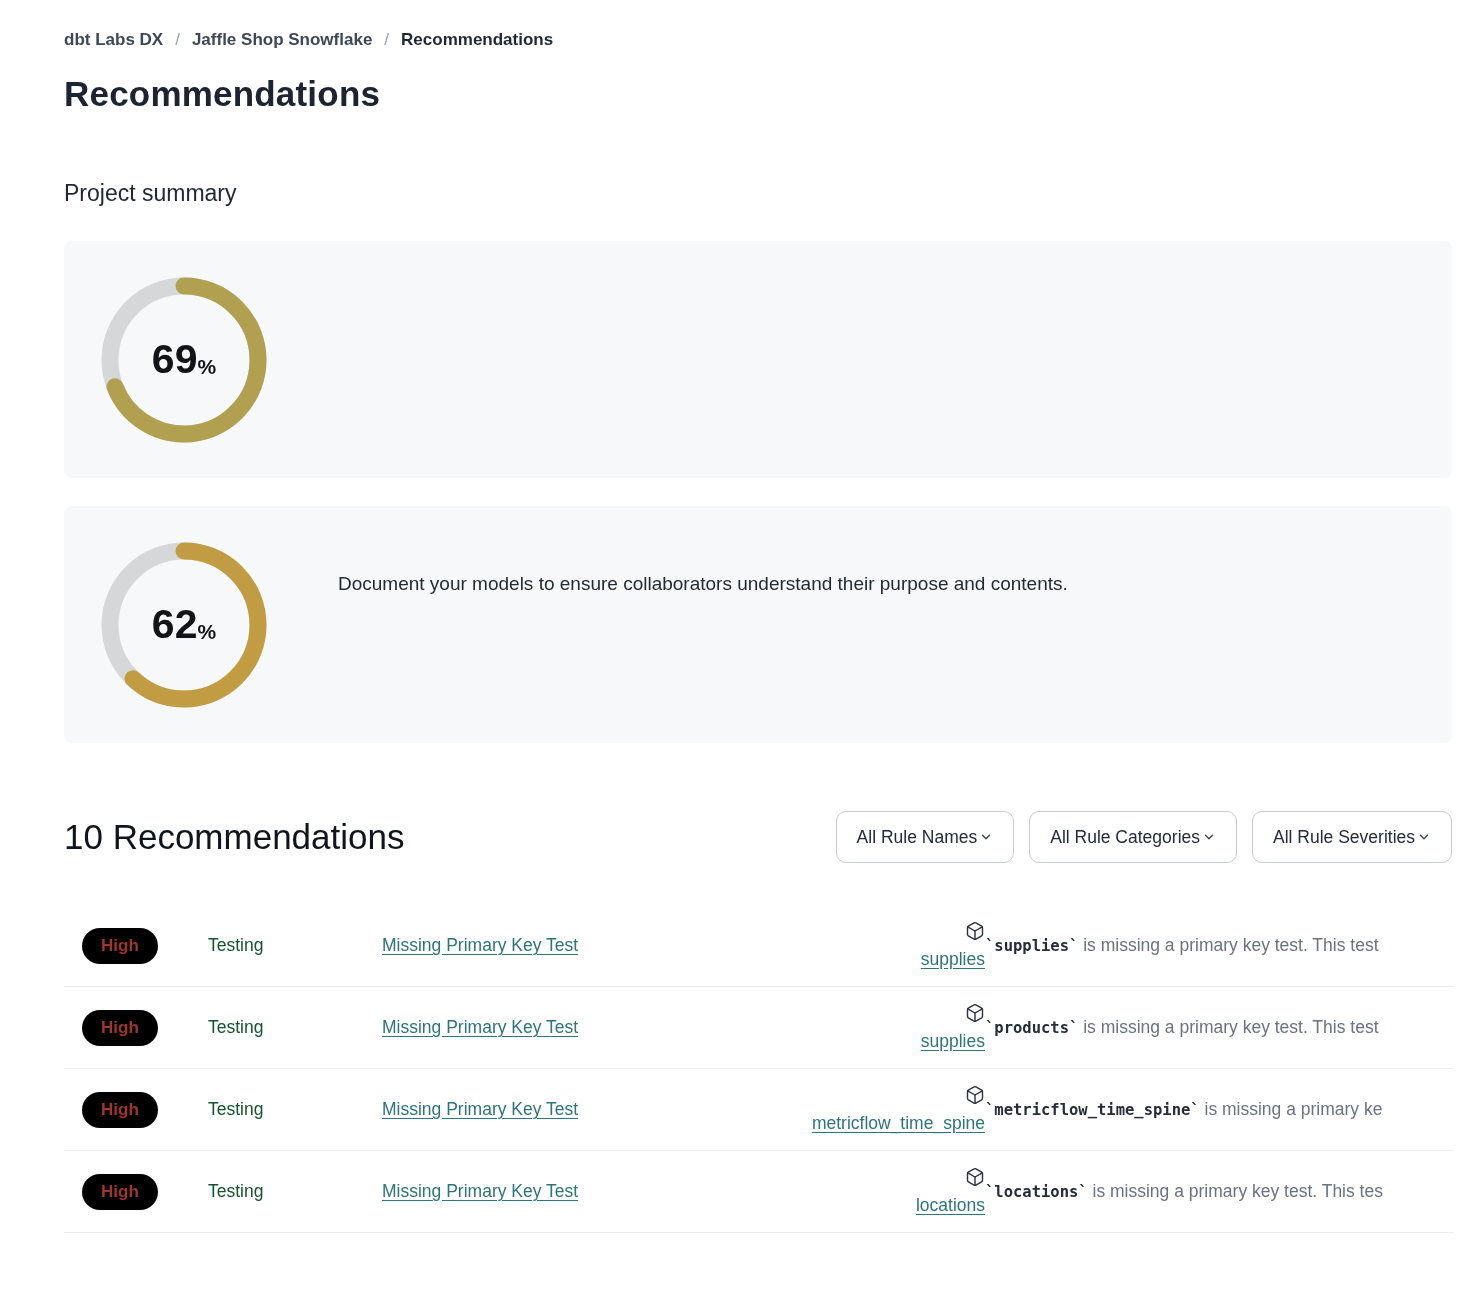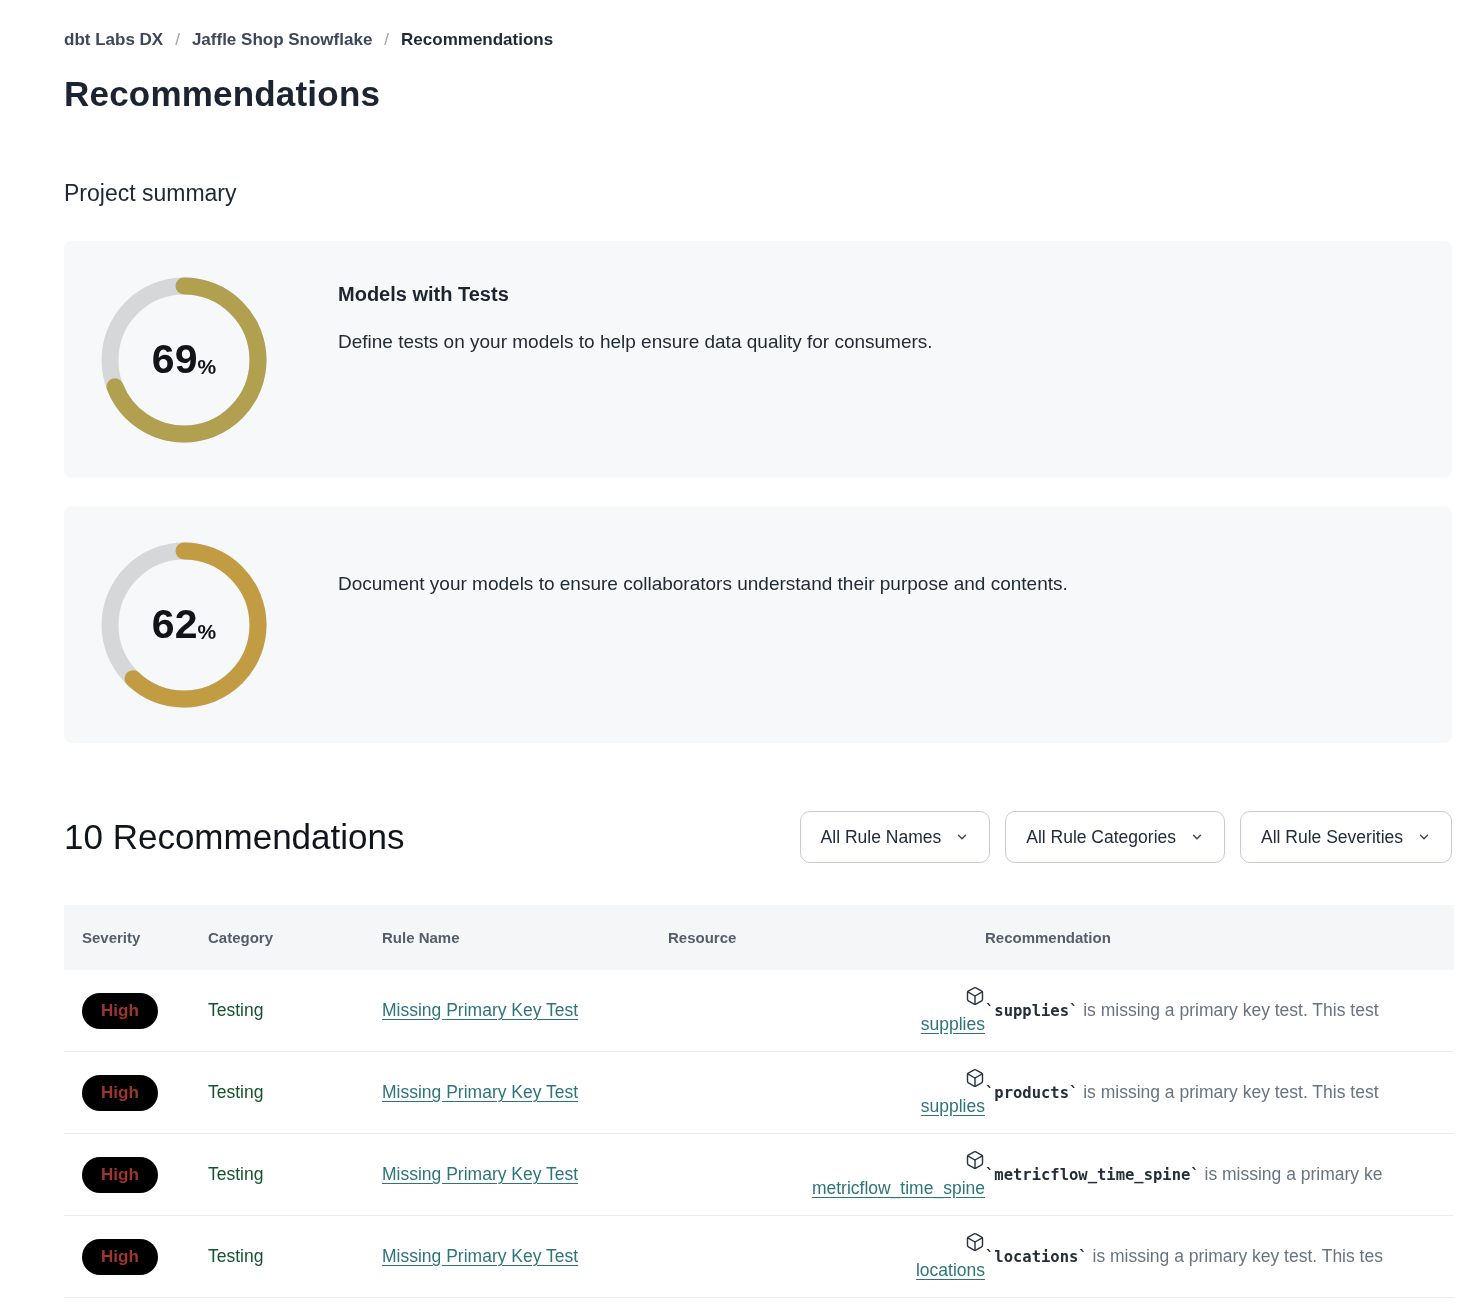--- a/index.html
+++ b/index.html
@@ -26,21 +26,21 @@
   .pct { font-size:41px; font-weight:bold; color:#121418; }
   .pct-sign { font-size:21px; font-weight:bold; color:#121418; margin-top:14px; }
   .card-text { align-self:flex-start; margin-top:42px; padding-right:30px; }
   .card-title { font-size:20px; font-weight:bold; color:#1d242d; }
   .card-desc { margin-top:25px; font-size:19px; color:#232b33; }
 
   
   .rec-header { margin-top:68px; display:flex; align-items:center; justify-content:space-between; width:1388px; }
   .rec-heading { font-size:35px; font-weight:400; color:#10151c; }
   .filters { display:flex; gap:15px; }
-  .filter-btn { display:flex; align-items:center; gap:14px; height:52px; padding:0 20px;
+  .filter-btn { display:flex; align-items:center; gap:2px; height:52px; padding:0 20px;
     background:#fff; border:1px solid #c6cad2; border-radius:10px; font-size:17.5px;
     color:#232c3a; font-family:"Liberation Sans",sans-serif; cursor:pointer; }
   .chev { display:inline-flex; }
 
   
   .table { margin-top:42px; width:1390px; overflow:hidden; }
   .t-row { display:grid; grid-template-columns:126px 174px 286px 317px 900px;
            align-items:center; padding-left:18px; white-space:nowrap; }
   .t-head { background:#f5f6f7; height:65px; font-size:15px; font-weight:bold; color:#565d6a; }
   .t-body-row { height:82px; border-bottom:1px solid #ecedee; font-size:17.5px; }
@@ -75,24 +75,20 @@
     <div class="card">
       <div class="donut">
         <svg width="168" height="168" viewBox="0 0 168 168">
           <circle cx="84" cy="84" r="74" fill="none" stroke-width="17" stroke="#d6d7d9"></circle>
           <circle cx="84" cy="84" r="74" fill="none" stroke-width="17" stroke-linecap="round" transform="rotate(-90 84 84)" stroke="#b1a04f" stroke-dasharray="320.8194417845897 464.9557127312894"></circle>
         </svg>
         <div class="donut-label">
           <span class="pct">69</span>
             <span class="pct-sign">%</span>
         </div>
-      </div>
-      <div class="card-text">
-        <div class="card-title">Models with Tests</div>
-        <div class="card-desc">Define tests on your models to help ensure data quality for consumers.</div>
       </div>
     </div>
 
     <div class="card">
       <div class="donut">
         <svg width="168" height="168" viewBox="0 0 168 168">
           <circle cx="84" cy="84" r="74" fill="none" stroke-width="17" stroke="#d6d7d9"></circle>
           <circle cx="84" cy="84" r="74" fill="none" stroke-width="17" stroke-linecap="round" transform="rotate(-90 84 84)" stroke="#c29c42" stroke-dasharray="288.2725418933994 464.9557127312894"></circle>
         </svg>
         <div class="donut-label">
@@ -131,27 +127,20 @@
         <span class="chev">
           <svg width="14" height="14" viewBox="0 0 24 24" fill="none" stroke="#3a4450" stroke-width="2.4" stroke-linecap="round" stroke-linejoin="round">
               <polyline points="6 9 12 15 18 9"></polyline>
             </svg>
         </span>
       </button>
     </div>
   </div>
 
   <div class="table">
-    <div class="t-row t-head">
-      <div>Severity</div>
-      <div>Category</div>
-      <div>Rule Name</div>
-      <div>Resource</div>
-      <div>Recommendation</div>
-    </div>
     <div id="table-body">
   <div class="t-row t-body-row">
     <div><span class="badge">High</span></div>
     <div class="cat">Testing</div>
     <div><a class="t-link">Missing Primary Key Test</a></div>
     <div class="resource-cell">
       <span class="cube">
         <svg width="20" height="20" viewBox="0 0 24 24" fill="none" stroke="currentColor" stroke-width="1.7" stroke-linecap="round" stroke-linejoin="round">
           <path d="M21 16V8a2 2 0 0 0-1-1.73l-7-4a2 2 0 0 0-2 0l-7 4A2 2 0 0 0 3 8v8a2 2 0 0 0 1 1.73l7 4a2 2 0 0 0 2 0l7-4A2 2 0 0 0 21 16z"></path>
           <polyline points="3.27 6.96 12 12.01 20.73 6.96"></polyline>

